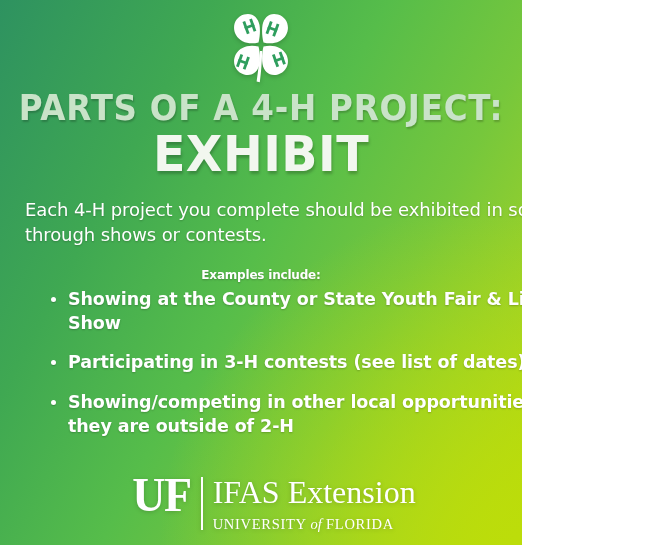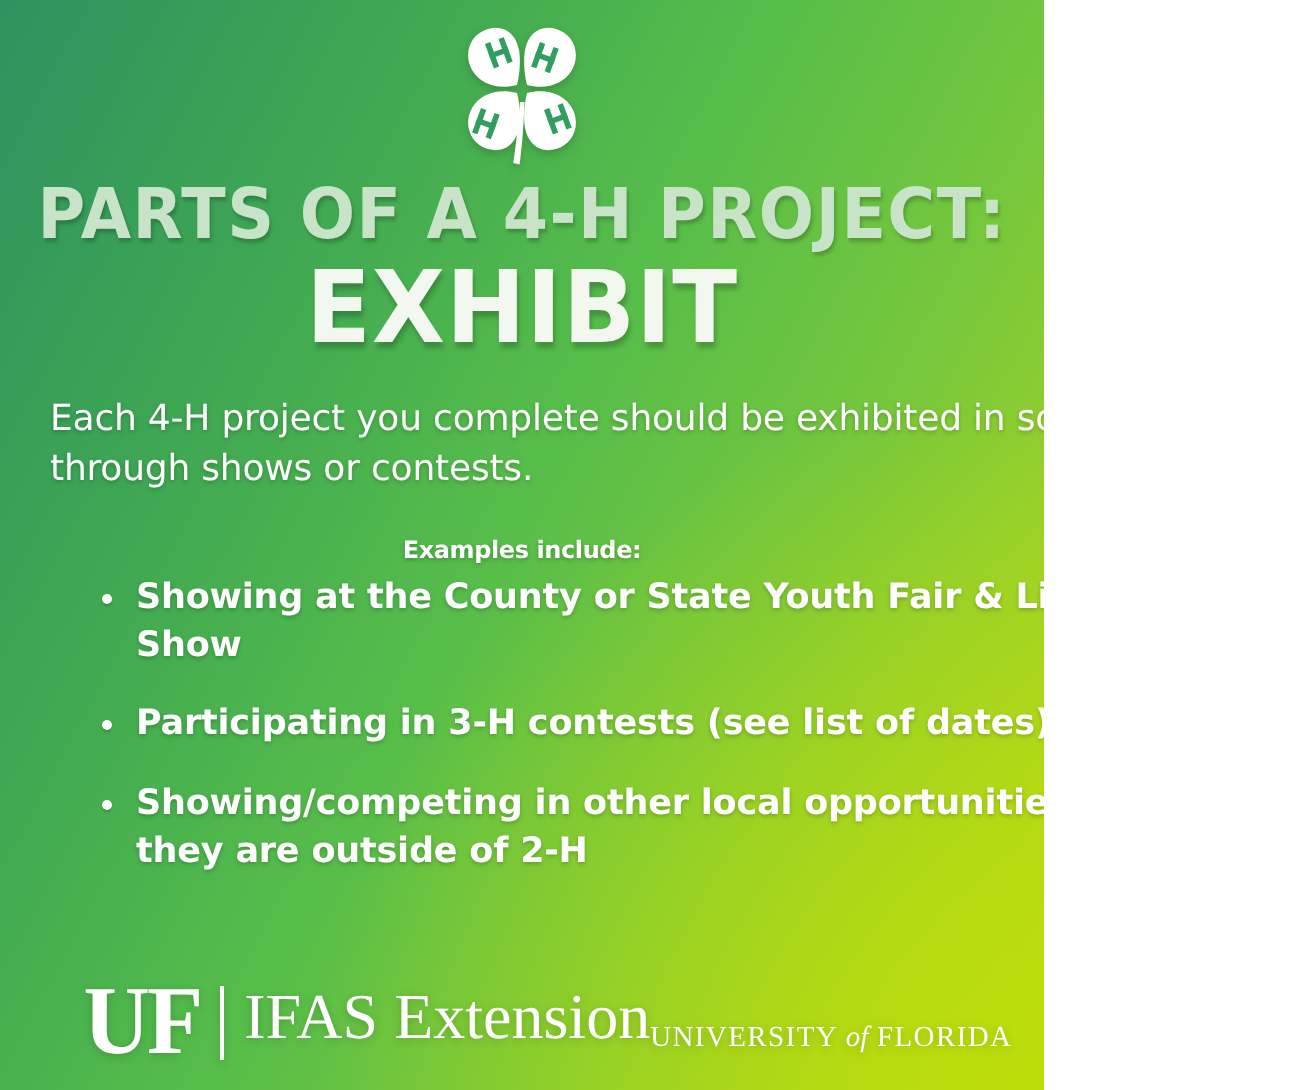--- a/index.html
+++ b/index.html
@@ -158,42 +158,42 @@
     padding-right: 10px;
   }
   .uf-divider {
     width: 2px;
     align-self: stretch;
     background: #ffffff;
     margin: 2px 10px 3px 0;
   }
   .uf-text {
     display: flex;
-    flex-direction: row;
+    flex-direction: column;
     justify-content: flex-start;
     padding-top: 1px;
   }
   .uf-ifas {
     font-family: "Liberation Serif", serif;
     font-size: 32px;
     line-height: 1.0;
     color: #ffffff;
     letter-spacing: 0px;
     white-space: nowrap;
   }
   .uf-ifas .ifas-word {
     font-weight: 400;
   }
   .uf-univ {
     font-family: "Liberation Serif", serif;
     font-size: 14.5px;
     line-height: 1.1;
     color: #ffffff;
     letter-spacing: 0.7px;
-    margin-top: 20px;
+    margin-top: 9px;
     white-space: nowrap;
   }
   .uf-univ .of-word {
     font-style: italic;
     letter-spacing: 0px;
   }
 </style>
 </head>
 <body>
 

